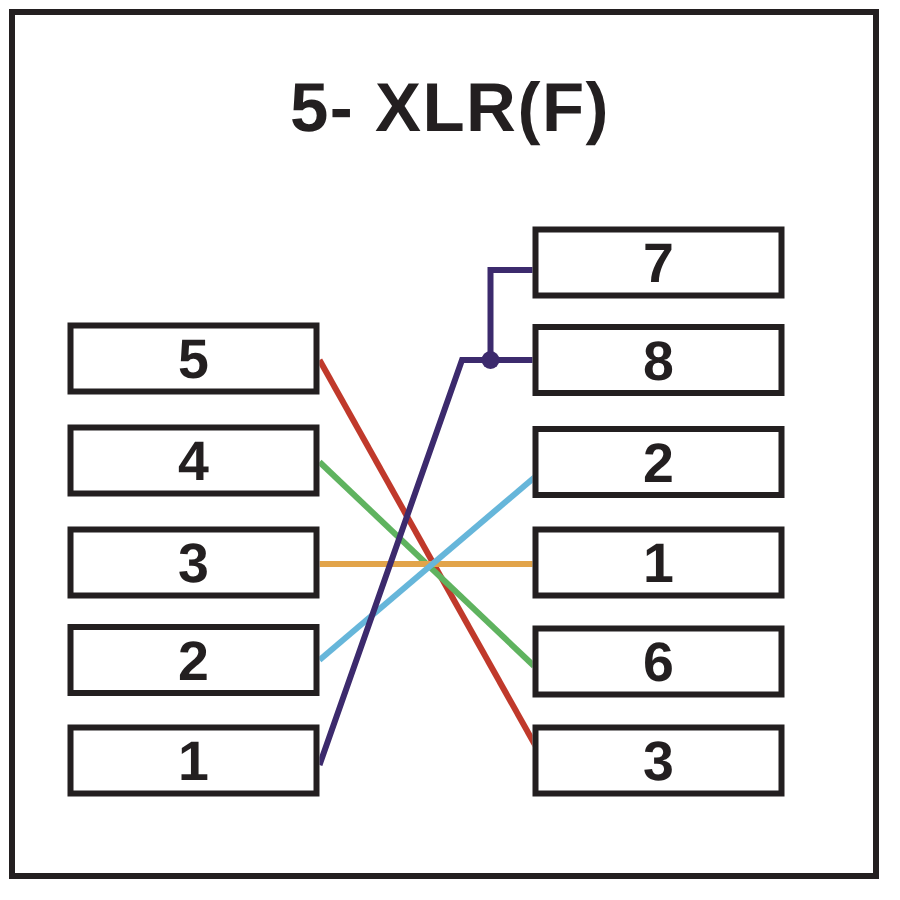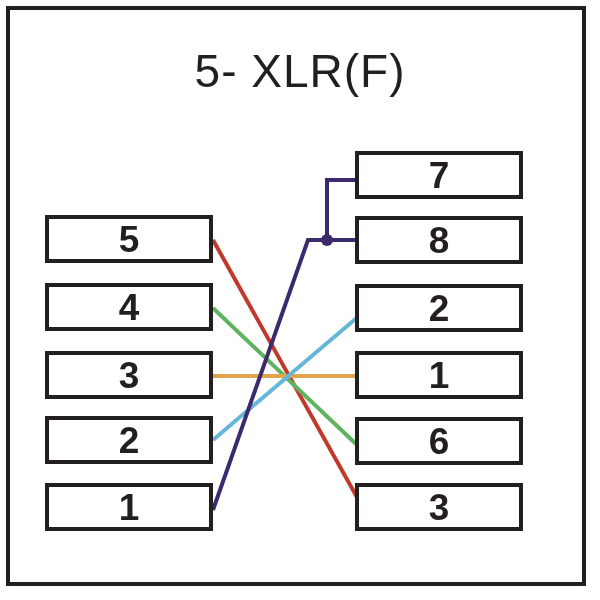--- a/index.html
+++ b/index.html
@@ -27,21 +27,21 @@
     box-sizing: border-box;
     background: transparent;
   }
   .diagram-title {
     position: absolute;
     left: 0;
     top: 48px;
     width: 600px;
     text-align: center;
     font-family: "Liberation Sans", sans-serif;
-    font-weight: normal;
+    font-weight: bold;
     font-size: 46px;
     letter-spacing: 1px;
     color: #231f20;
     line-height: 1;
   }
   .pin-box {
     position: absolute;
     box-sizing: border-box;
     border: 4px solid #231f20;
     background: #ffffff;

